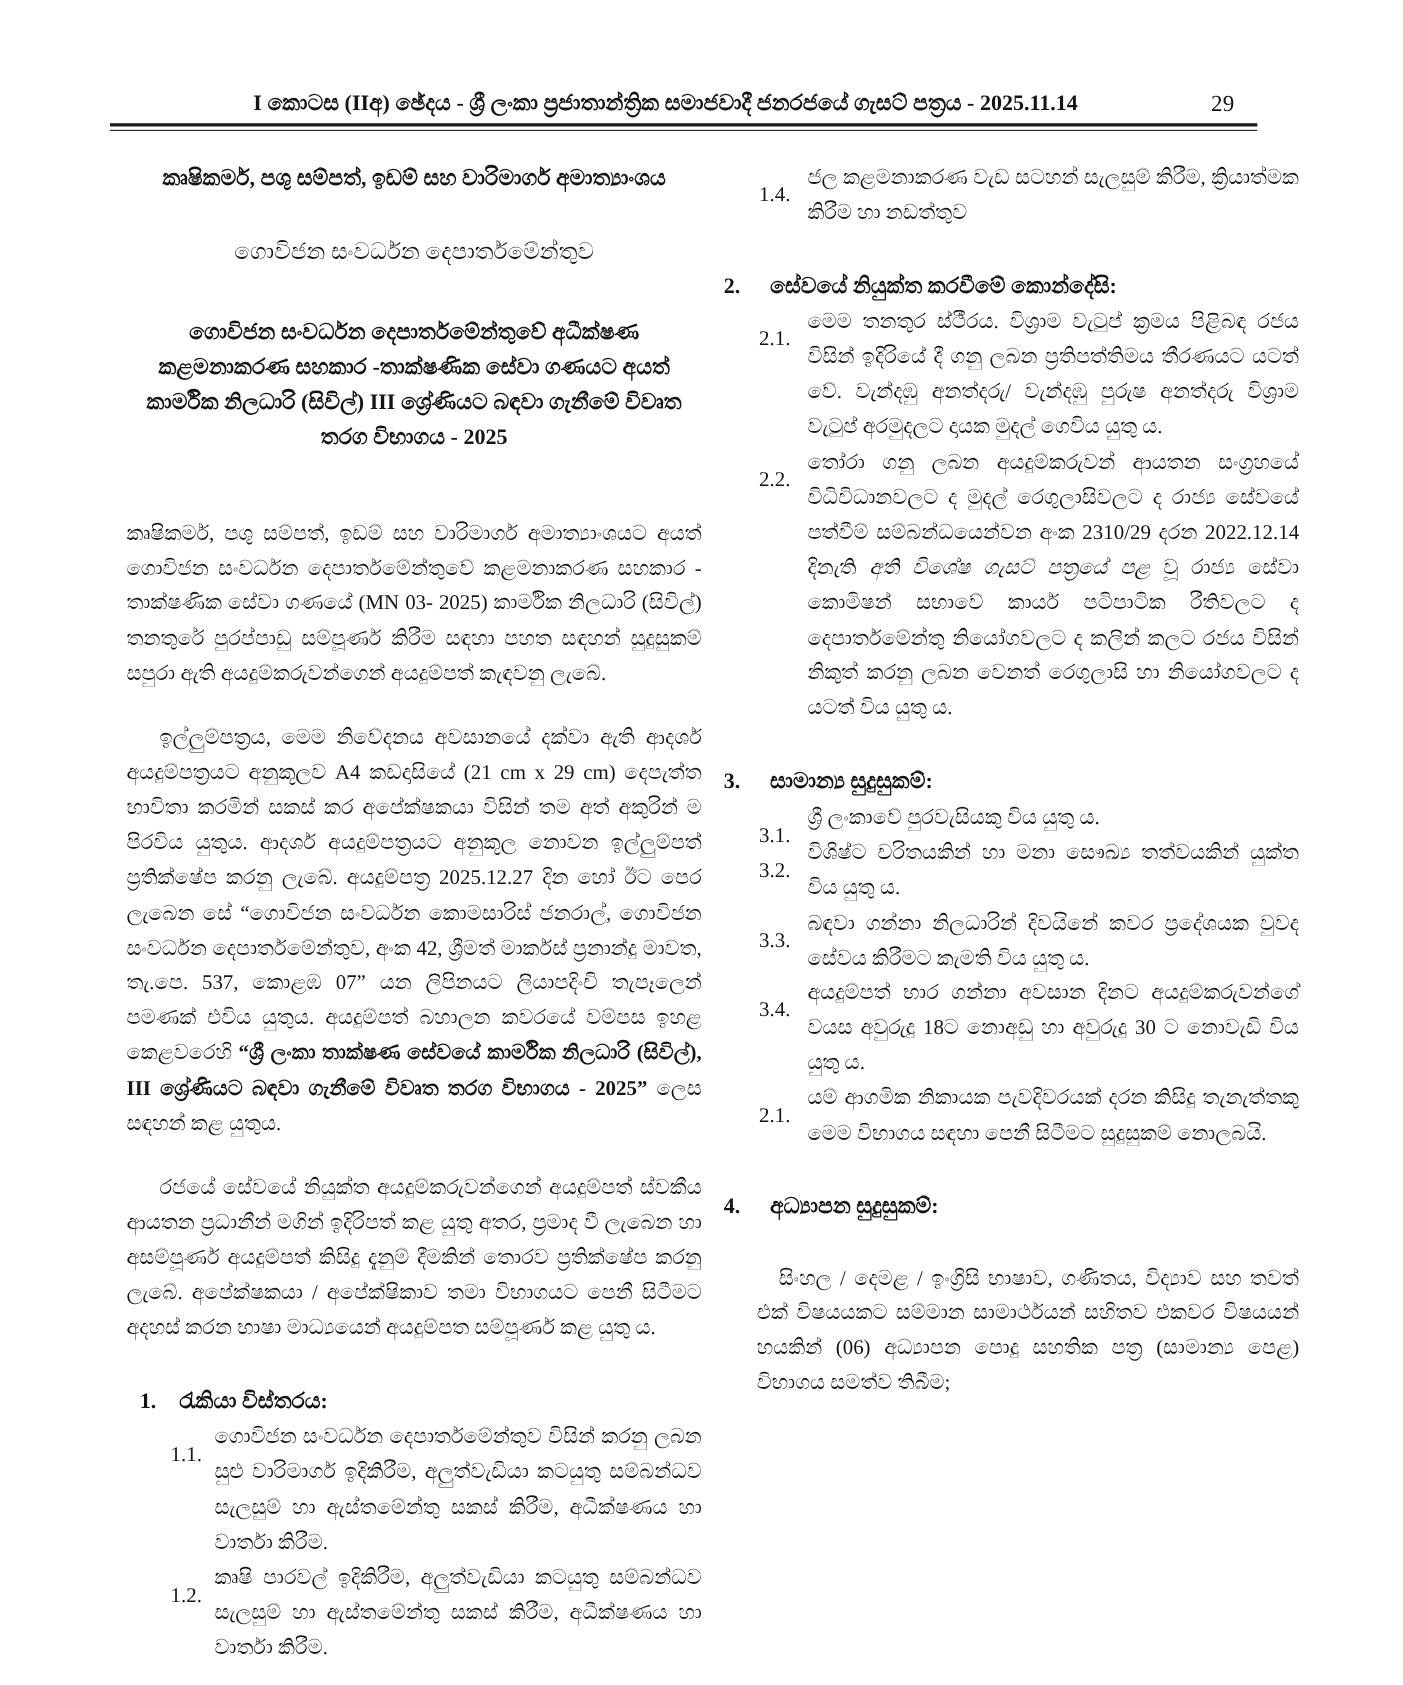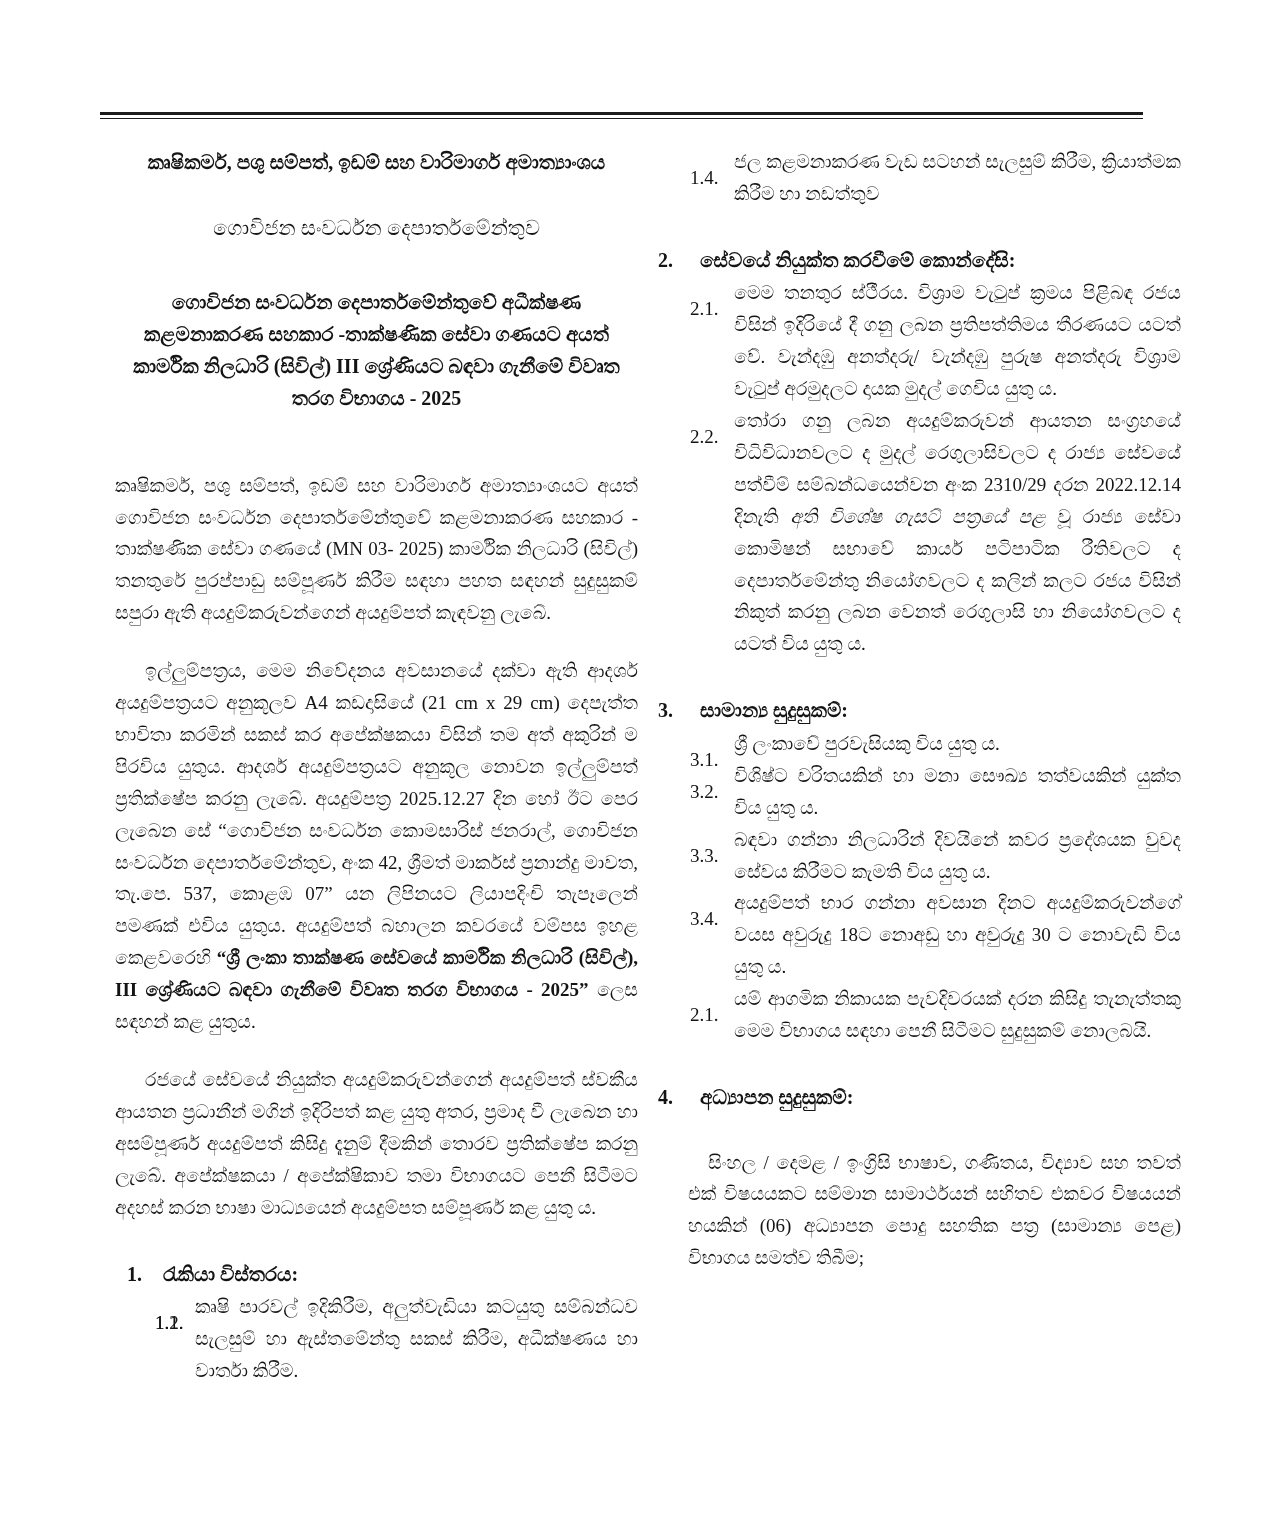--- a/index.html
+++ b/index.html
@@ -55,20 +55,24 @@
   .edu-para{margin-top:32px;margin-left:30px;text-indent:20px;}
 
   .bold{font-weight:bold;}
   .italic{font-style:italic;}
 </style>
 </head>
 <body>
 
 <div class="page">
 
+  <div class="gz-header">
+    <span class="title">I කොටස (IIඅ) ඡේදය - ශ්‍රී ලංකා ප්‍රජාතාන්ත්‍රික සමාජවාදී ජනරජයේ ගැසට් පත්‍රය - 2025.11.14</span>
+    <span class="pageno">29</span>
+  </div>
   <div class="gz-rule"></div>
 
   <div class="columns">
 
     <div class="col left">
       <div class="center-b ministry">කෘෂිකර්ම, පශු සම්පත්, ඉඩම් සහ වාරිමාර්ග අමාත්‍යාංශය</div>
       <div class="center-r department">ගොවිජන සංවර්ධන දෙපාර්තමේන්තුව</div>
       <div class="center-b notice-title">ගොවිජන සංවර්ධන දෙපාර්තමේන්තුවේ අධීක්ෂණ කළමනාකරණ සහකාර -තාක්ෂණික සේවා ගණයට අයත් කාර්මික නිලධාරි (සිවිල්) III ශ්‍රේණියට බඳවා ගැනීමේ විවෘත තරග විභාගය - 2025</div>
 
       <p class="para first">කෘෂිකර්ම, පශු සම්පත්, ඉඩම් සහ වාරිමාර්ග අමාත්‍යාංශයට අයත් ගොවිජන සංවර්ධන දෙපාර්තමේන්තුවේ කළමනාකරණ සහකාර - තාක්ෂණික සේවා ගණයේ (MN 03- 2025) කාර්මික නිලධාරි (සිවිල්) තනතුරේ පුරප්පාඩු සම්පූර්ණ කිරීම සඳහා පහත සඳහන් සුදුසුකම් සපුරා ඇති අයදුම්කරුවන්ගෙන් අයදුම්පත් කැඳවනු ලැබේ.</p>
@@ -77,20 +81,21 @@
 
       <p class="para">රජයේ සේවයේ නියුක්ත අයදුම්කරුවන්ගෙන් අයදුම්පත් ස්වකීය ආයතන ප්‍රධානීන් මගින් ඉදිරිපත් කළ යුතු අතර, ප්‍රමාද වී ලැබෙන හා අසම්පූර්ණ අයදුම්පත් කිසිදු දැනුම් දීමකින් තොරව ප්‍රතික්ෂේප කරනු ලැබේ. අපේක්ෂකයා / අපේක්ෂිකාව තමා විභාගයට පෙනී සිටීමට අදහස් කරන භාෂා මාධ්‍යයෙන් අයදුම්පත සම්පූර්ණ කළ යුතු ය.</p>
 
       <div class="section">
         <span class="num">1.</span>
         <span>රැකියා විස්තරය:</span>
       </div>
 
       <div class="item">
         <span class="num">1.1.</span>
+        <span>ගොවිජන සංවර්ධන දෙපාර්තමේන්තුව විසින් කරනු ලබන සුළු වාරිමාර්ග ඉදිකිරීම, අලුත්වැඩියා කටයුතු සම්බන්ධව සැලසුම් හා ඇස්තමේන්තු සකස් කිරීම, අධීක්ෂණය හා වාර්තා කිරීම.</span>
       </div>
       <div class="item">
         <span class="num">1.2.</span>
         <span>කෘෂි පාරවල් ඉදිකිරීම, අලුත්වැඩියා කටයුතු සම්බන්ධව සැලසුම් හා ඇස්තමේන්තු සකස් කිරීම, අධීක්ෂණය හා වාර්තා කිරීම.</span>
       </div>
 
     </div>
 
     <div class="col right">
       <div class="item" style="margin-top:14px;">

